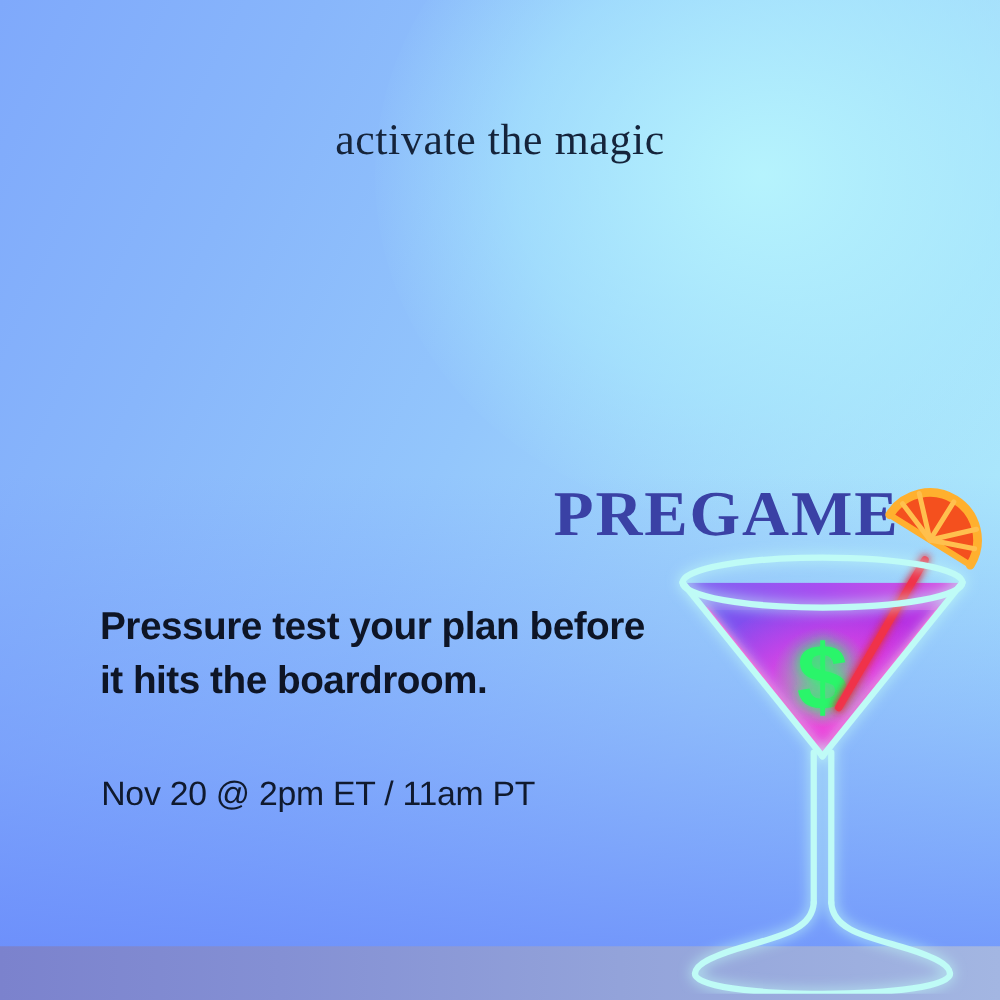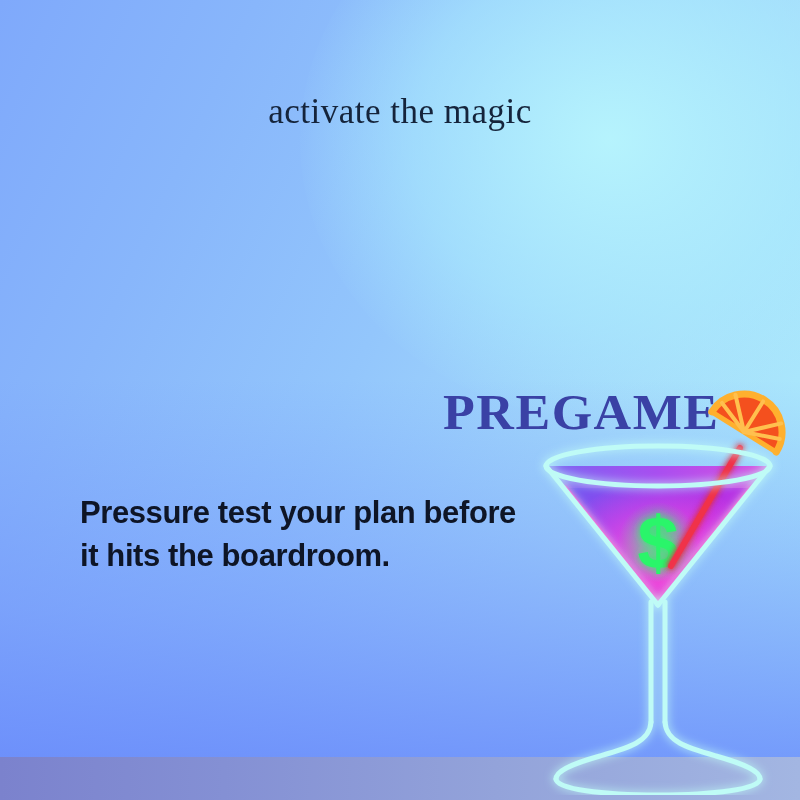--- a/index.html
+++ b/index.html
@@ -97,21 +97,21 @@
     font-size:51px;
     letter-spacing:1.5px;
     color:#3a41a5;
     transform:scaleX(1.02);
     transform-origin:left center;
     white-space:nowrap;
   }
 
   
   #subhead {
-    position:absolute; top:492px; left:80px;
+    position:absolute; top:480px; left:80px;
     width:440px;
     font-size:31px; font-weight:700;
     line-height:1.38;
     letter-spacing:-0.4px;
     color:#0e1526;
   }
   #datetime {
     position:absolute; top:620px; left:81px;
     font-size:27px; font-weight:400;
     letter-spacing:-0.2px;
@@ -135,20 +135,21 @@
   <div id="bg-lower-wash"></div>
   <div id="floor-band"></div>
 
   <div id="tagline">activate the magic</div>
 
 
   <div id="pregame">PREGAME</div>
 
   <div id="subhead">Pressure test your plan before it hits the boardroom.</div>
 
+  <div id="datetime">Nov 20 @ 2pm ET / 11am PT</div>
 
   <div id="martini">
     <svg viewBox="0 0 300 425" xmlns="http://www.w3.org/2000/svg">
       <defs>
         <linearGradient id="liqGrad" x1="0" y1="0" x2="1" y2="1">
           <stop offset="0%" stop-color="#6f5bf0"></stop>
           <stop offset="28%" stop-color="#9b3ced"></stop>
           <stop offset="55%" stop-color="#c32ee0"></stop>
           <stop offset="80%" stop-color="#e62fc8"></stop>
           <stop offset="100%" stop-color="#ff3bc4"></stop>

